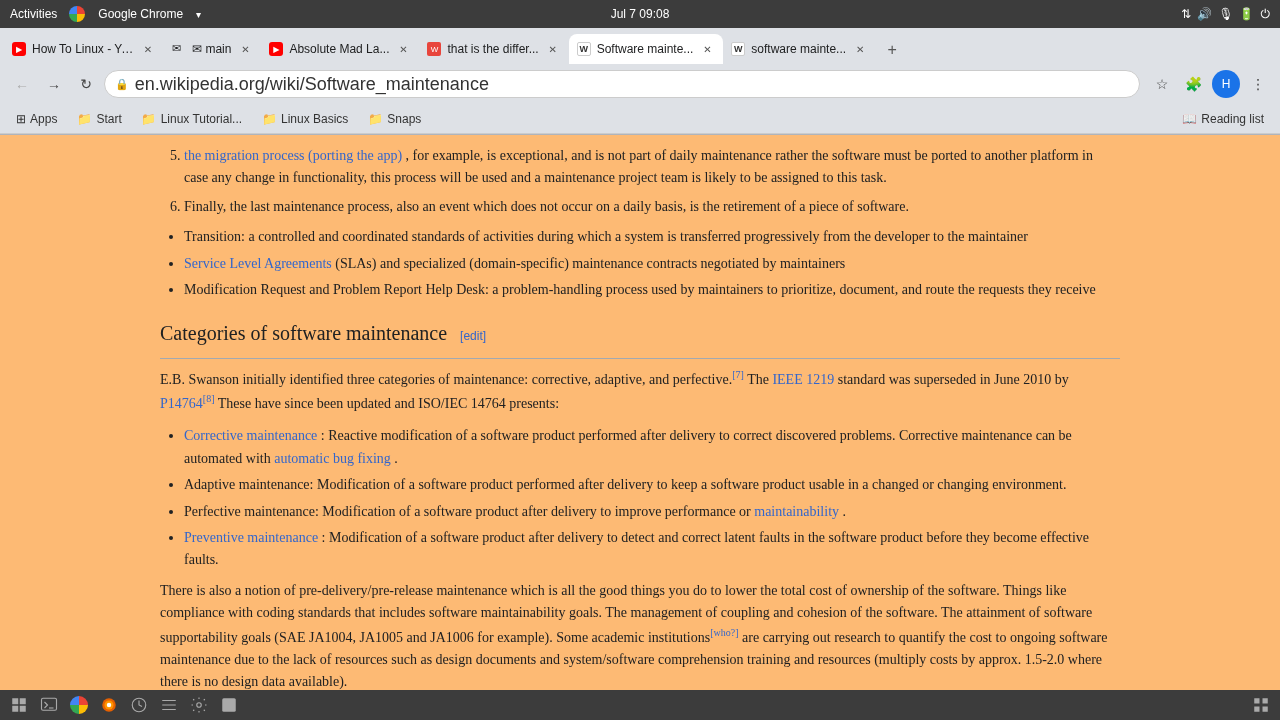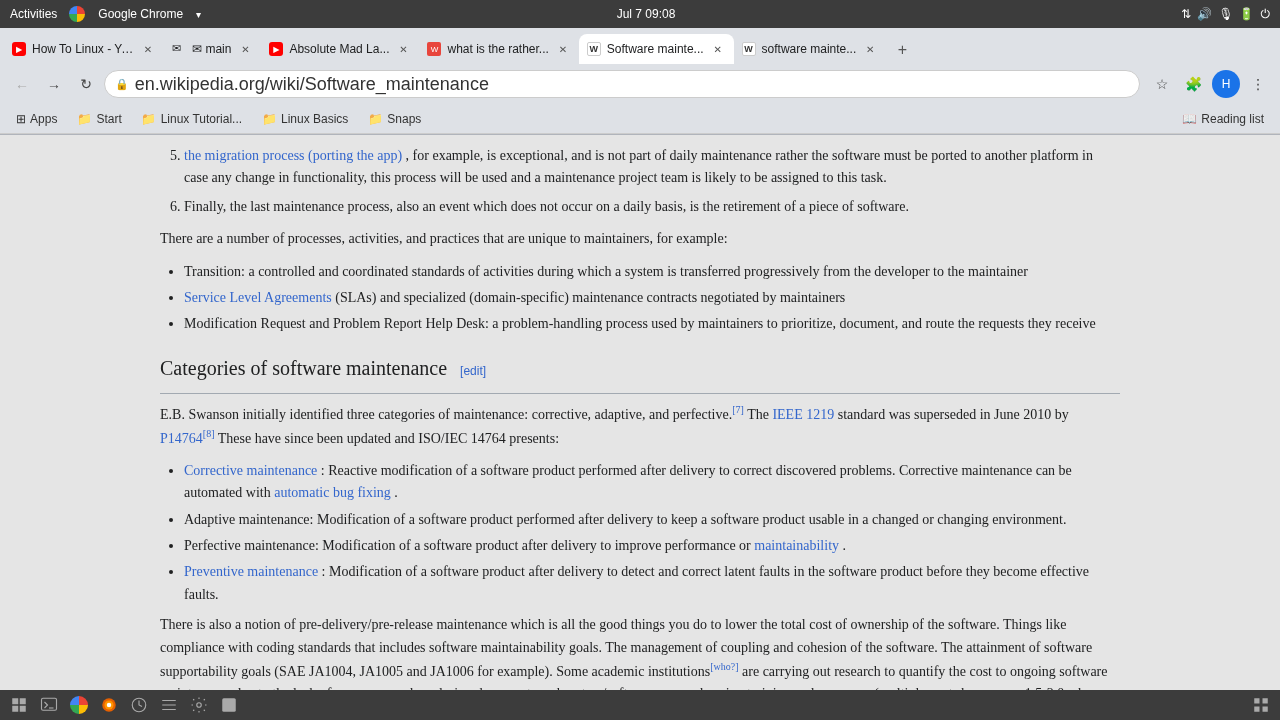--- a/index.html
+++ b/index.html
@@ -11,21 +11,21 @@
       height: 28px;
       display: flex;
       align-items: center;
       justify-content: space-between;
       padding: 0 10px;
       color: #fff;
       font-family: Arial, sans-serif;
       font-size: 12px;
     }
     .top-bar-left { display: flex; align-items: center; gap: 12px; justify-content: center; }
-    .top-bar-center { position: absolute; left: 50%; transform: translateX(-50%); margin-left: 6px; }
+    .top-bar-center { position: absolute; left: 50%; transform: translateX(-50%); }
     .top-bar-right { display: flex; align-items: center; gap: 10px; }
     .chrome-icon { width: 16px; height: 16px; border-radius: 50%; background: conic-gradient(#ea4335 0deg 90deg, #fbbc05 90deg 180deg, #34a853 180deg 270deg, #4285f4 270deg 360deg); display: inline-block; }
     .system-tray { display: flex; align-items: center; gap: 6px; }
 
     
     .browser-chrome {
       background: #dee1e6;
       border-bottom: 1px solid #b0b4bb;
     }
 
@@ -124,21 +124,21 @@
     }
     .reading-list-btn {
       margin-left: auto;
       display: flex; align-items: center; gap: 4px;
       padding: 2px 8px; border-radius: 4px; cursor: pointer;
       color: #333; font-size: 12px;
     }
 
     
     .page-content {
-      background: #e5e5e5;
+      background: #fdba74;
       height: calc(720px - 28px - 36px - 40px - 30px - 30px);
       overflow-y: auto;
       padding: 10px 30px 10px 160px;
       font-family: 'Linux Libertine', Georgia, serif;
       font-size: 14px;
       line-height: 1.6;
       color: #202122;
     }
 
     .wiki-text { max-width: 960px; }
@@ -232,21 +232,21 @@
     </div>
 
     <div class="tab inactive" style="max-width:160px;">
       <span class="tab-favicon favicon-yt">▶</span>
       <span class="tab-label">Absolute Mad La...</span>
       <span class="tab-close">✕</span>
     </div>
 
     <div class="tab inactive" style="max-width:160px;">
       <span class="tab-favicon favicon-red">W</span>
-      <span class="tab-label">what is the rather...</span>
+      <span class="tab-label">that is the differ...</span>
       <span class="tab-close">✕</span>
     </div>
 
     <div class="tab active" style="max-width:170px;">
       <span class="tab-favicon favicon-wiki">W</span>
       <span class="tab-label">Software mainte...</span>
       <span class="tab-close">✕</span>
     </div>
 
     <div class="tab inactive" style="max-width:160px;">
@@ -309,21 +309,20 @@
       <li style="margin-bottom:6px;">
         <span style="color:#3366cc;">the migration process (porting the app)</span>
         <span>, for example, is exceptional, and is not part of daily maintenance rather the software must be ported to another platform in case </span>
         <span>any change in functionality, this process will be used and a maintenance project team is likely to be assigned to this task.</span>
       </li>
       <li>
         <span>Finally, the last maintenance process, also an event which does not occur on a daily basis, is the retirement of a piece of software.</span>
       </li>
     </ol>
 
-    <p style="margin-top:10px;">There are a number of processes, activities, and practices that are unique to maintainers, for example:</p>
 
     <ul>
       <li>Transition: a controlled and coordinated standards of activities during which a system is transferred progressively from the developer to the maintainer</li>
       <li>
         <a href="#">Service Level Agreements</a>
         <span> (SLAs) and specialized (domain-specific) maintenance contracts negotiated by maintainers</span>
       </li>
       <li>Modification Request and Problem Report Help Desk: a problem-handling process used by maintainers to prioritize, document, and route the requests they receive</li>
     </ul>
 

